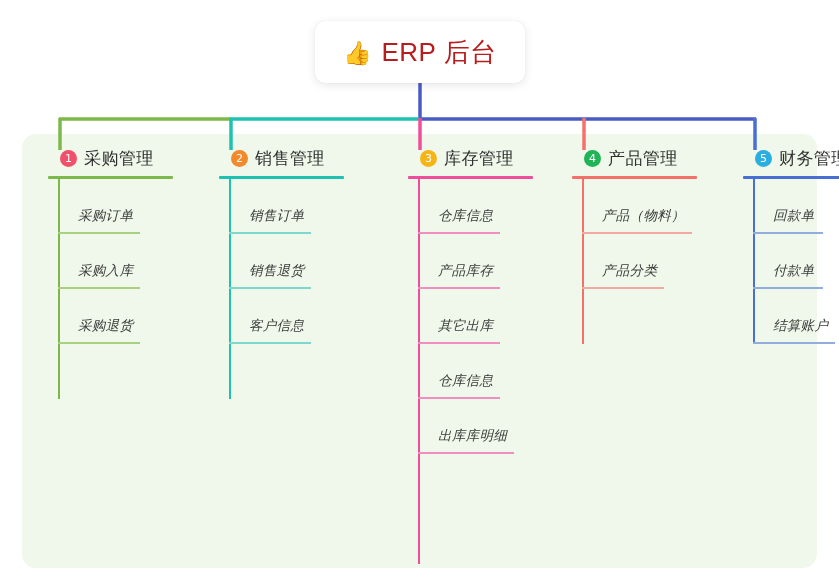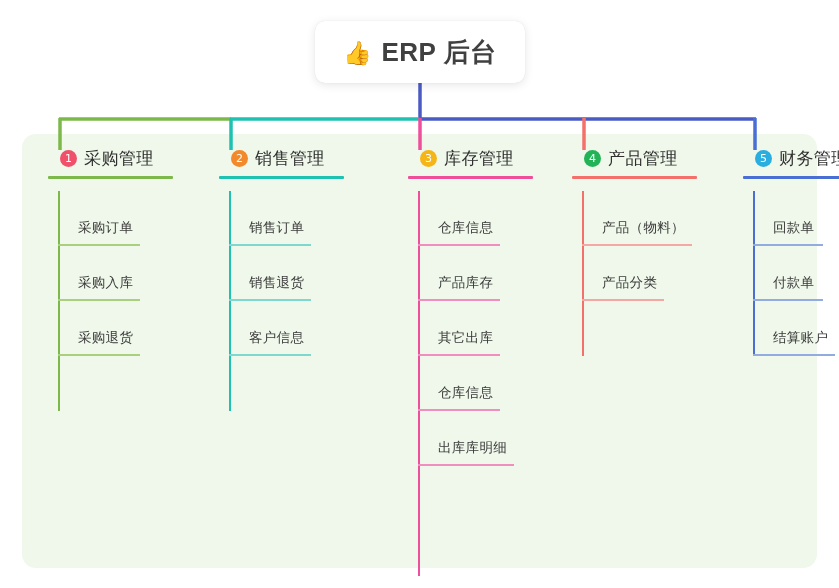--- a/index.html
+++ b/index.html
@@ -28,23 +28,22 @@
     box-shadow: 0 2px 10px rgba(0,0,0,0.10), 0 0 1px rgba(0,0,0,0.12);
     display: flex;
     align-items: center;
     justify-content: center;
     box-sizing: border-box;
     z-index: 5;
   }
   #root-label {
     font-size: 26px;
     letter-spacing: 0.5px;
-    color: #404040;
+    color: #b91c1c;
     white-space: nowrap;
-    font-weight: bold;
   }
   .thumb-icon {
     font-size: 23px;
     margin-right: 9px;
     line-height: 1;
     display: inline-block;
   }
 
   
   #connectors {
@@ -102,22 +101,23 @@
   }
   .branch-underline {
     height: 3px;
     margin-top: 6px;
     border-radius: 1px;
   }
 
   
   .children {
     position: relative;
-    margin-top: 12px;
+    margin-top: 0;
     padding-left: 0;
+    font-style: italic;
   }
   .spine {
     position: absolute;
     left: 10px;
     top: 0;
     width: 2px;
   }
   .child {
     position: relative;
     height: 55px;

